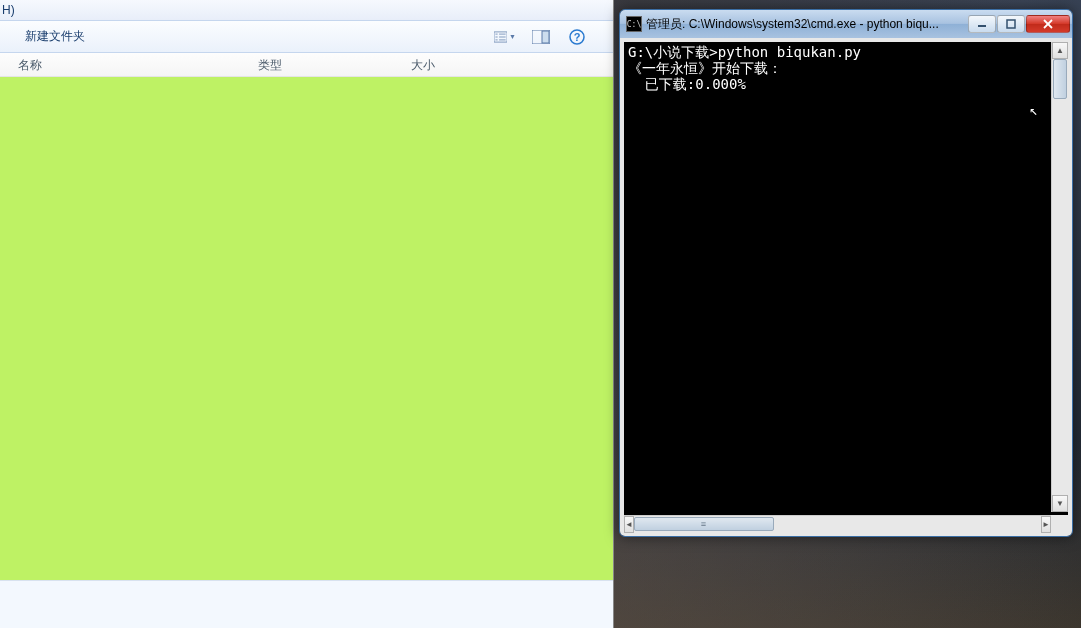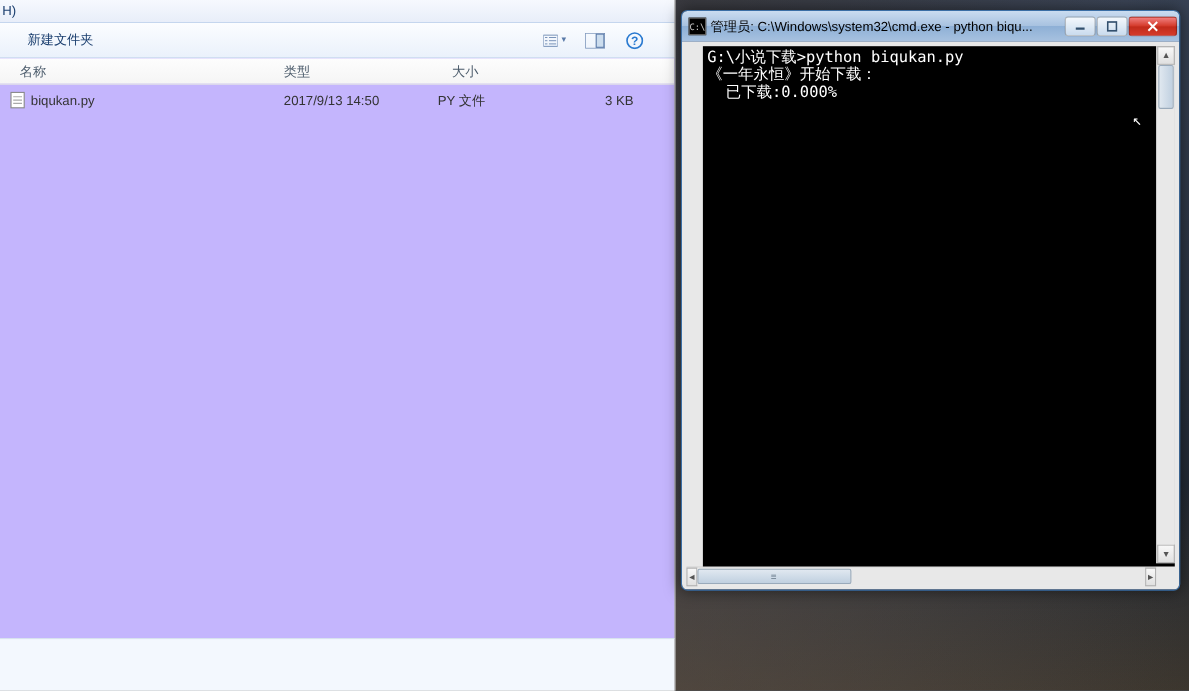--- a/index.html
+++ b/index.html
@@ -67,21 +67,21 @@
       justify-content: center;
     }
     .view-icon svg, .pane-icon svg, .help-icon svg { display: block; }
     .dropdown-arrow {
       font-size: 7px;
       color: #5a7aa8;
       margin-left: 2px;
     }
     .file-list {
       flex: 1;
-      background: #c4b5fd;
+      background: #bef264;
       overflow: auto;
     }
     .file-list-header {
       display: flex;
       height: 24px;
       border-bottom: 1px solid #e5e5e5;
       background: linear-gradient(#fdfdfd, #f5f5f5);
     }
     .col-header {
       padding: 4px 8px;
@@ -189,21 +189,20 @@
       flex: 1;
       background: #000;
       color: #fff;
       font-family: "NSimSun", "SimSun", "Consolas", monospace;
       font-size: 14px;
       line-height: 16px;
       padding: 2px 4px;
       overflow: hidden;
       position: relative;
       white-space: pre;
-      margin-left: 15px;
     }
     .cmd-vscroll {
       position: absolute;
       right: 4px;
       top: 32px;
       bottom: 24px;
       width: 17px;
       background: #f0f0f0;
       border-left: 1px solid #ccc;
       display: flex;
@@ -299,36 +298,20 @@
         </svg>
       </div>
     </div>
   </div>
   <div class="file-list">
     <div class="file-list-header">
       <div class="col-header col-name">名称</div>
       <div class="col-header col-type">类型</div>
       <div class="col-header col-size">大小</div>
     </div>
-    <div class="file-row">
-      <div class="cell cell-name">
-        <span class="file-icon">
-          <svg width="14" height="16" viewBox="0 0 14 16">
-            <rect x="1" y="1" width="12" height="14" fill="#fff" stroke="#888"></rect>
-            <line x1="3" y1="5" x2="11" y2="5" stroke="#aaa"></line>
-            <line x1="3" y1="8" x2="11" y2="8" stroke="#aaa"></line>
-            <line x1="3" y1="11" x2="11" y2="11" stroke="#aaa"></line>
-          </svg>
-        </span>
-        <span>biqukan.py</span>
-      </div>
-      <div class="cell cell-date">2017/9/13 14:50</div>
-      <div class="cell cell-type">PY 文件</div>
-      <div class="cell cell-size">3 KB</div>
-    </div>
   </div>
   <div class="explorer-footer"></div>
 </div>
 
 <div class="cmd-window">
   <div class="cmd-titlebar">
     <div class="cmd-icon">C:\</div>
     <div class="cmd-title">管理员: C:\Windows\system32\cmd.exe - python  biqu...</div>
     <div class="cmd-buttons">
       <div class="cmd-btn">

